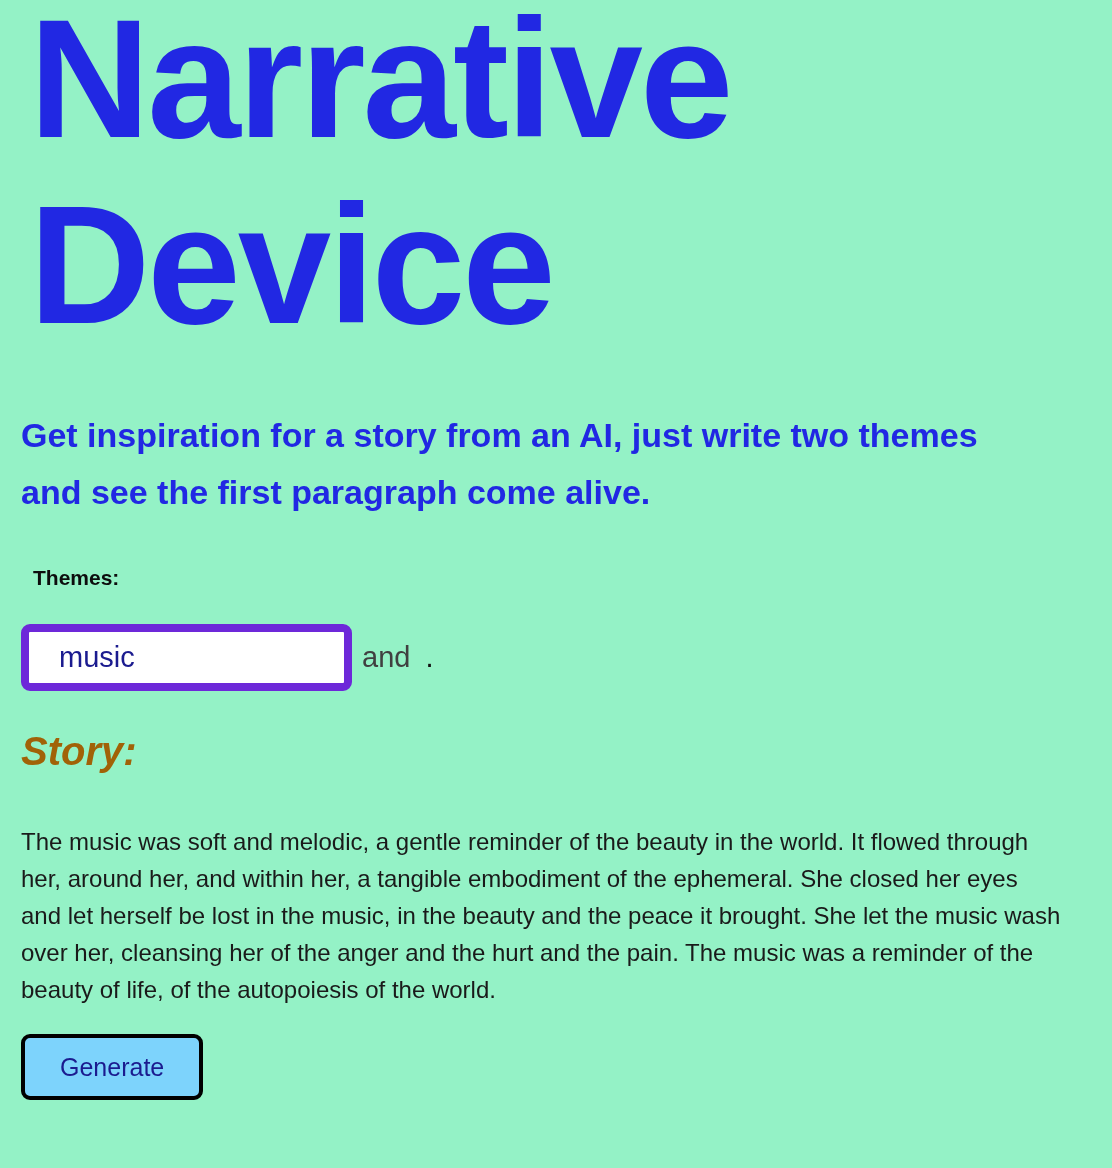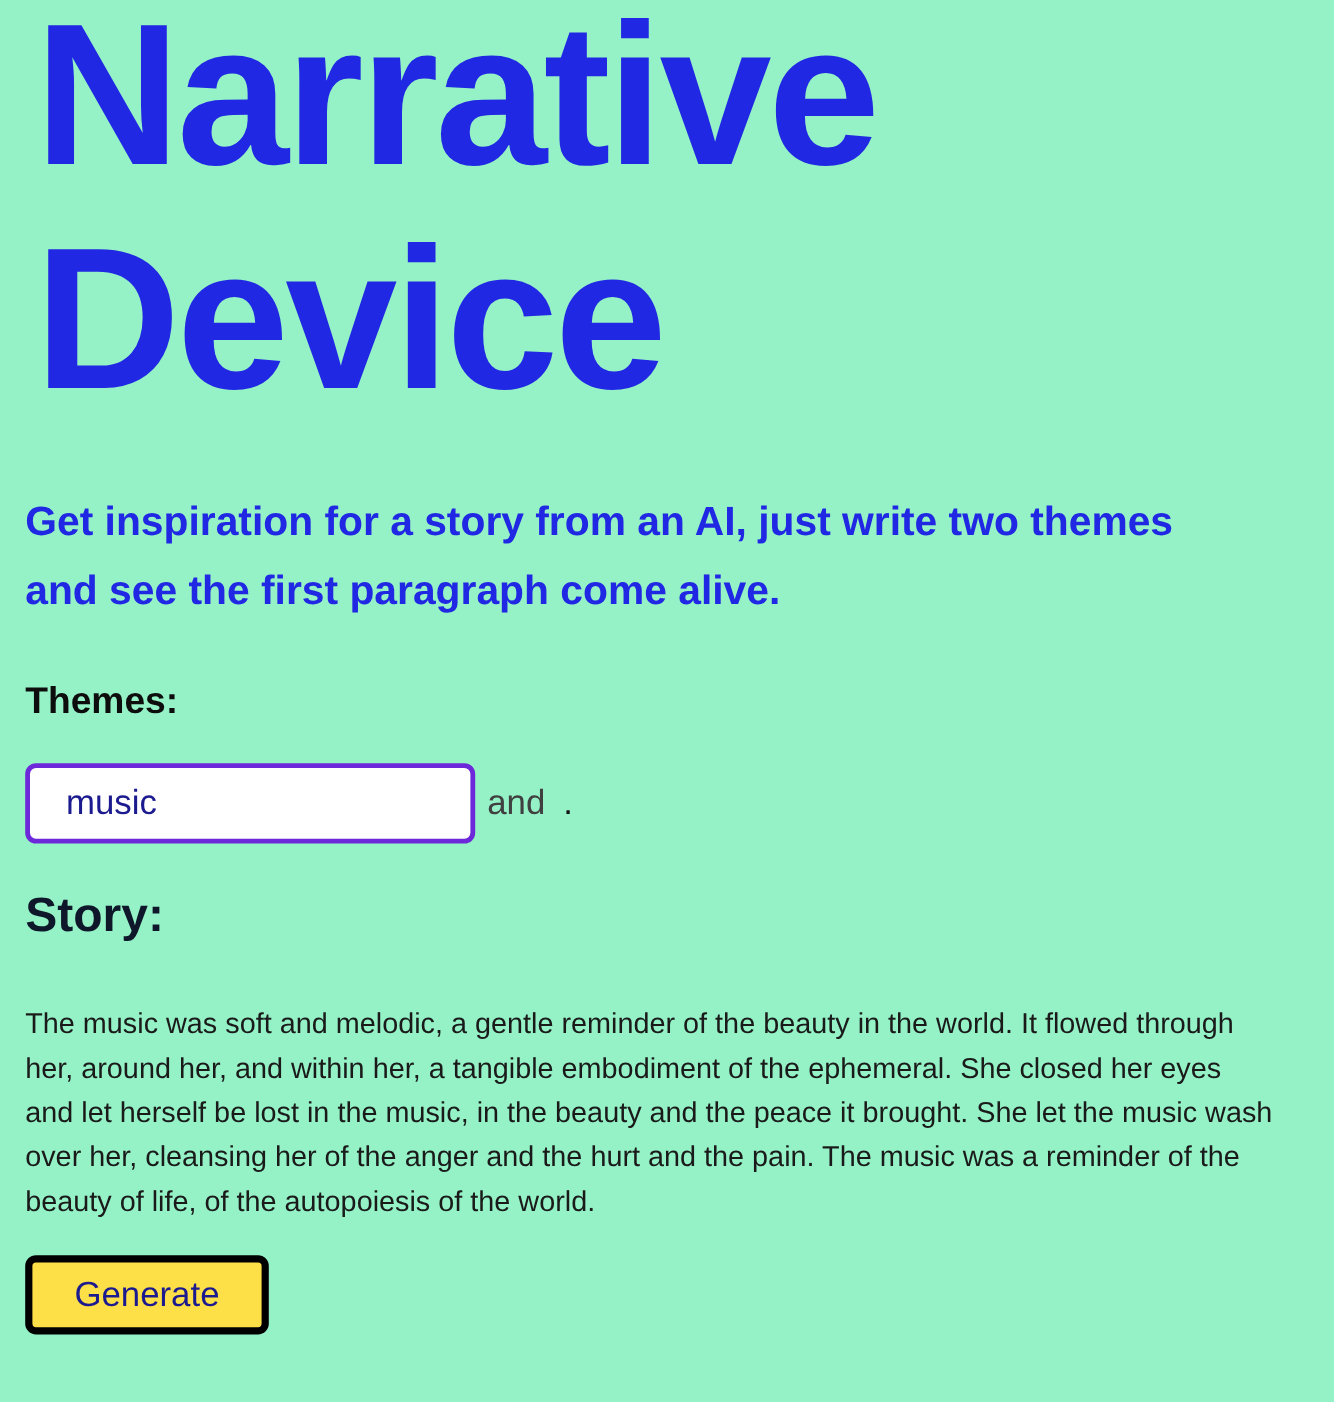--- a/index.html
+++ b/index.html
@@ -27,80 +27,81 @@
   .subtitle {
     color: #2128e3;
     font-size: 34px;
     font-weight: 700;
     line-height: 1.68;
     max-width: 1010px;
     margin: 48px 0 0 0;
   }
   .themes-label {
     color: #0d0d0d;
-    font-size: 31px;
+    font-size: 21px;
     font-weight: 700;
     line-height: 1.2;
-    margin: 44px 0 0 0;
+    margin: 44px 0 0 12px;
   }
   .themes-row {
     display: flex;
     align-items: center;
     margin-top: 34px;
   }
   .theme-input {
-    width: 375px;
+    width: 331px;
     height: 67px;
     box-sizing: border-box;
     background: #ffffff;
-    border: 4px solid #6d28d9;
+    border: 8px solid #6d28d9;
     border-radius: 9px;
     font-family: "Liberation Sans", sans-serif;
     font-size: 29px;
     color: #1b1b8f;
     padding: 0 0 0 30px;
     outline: none;
   }
   .conjunction {
     color: #404040;
     font-size: 29px;
     margin: 0 10px;
     white-space: nowrap;
   }
   .period {
     color: #111111;
     font-size: 29px;
     margin-left: 5px;
   }
   .story-label {
-    color: #0f172a;
+    color: #a16207;
     font-size: 40px;
     font-weight: 700;
     line-height: 1.2;
     margin: 36px 0 0 0;
+    font-style: italic;
   }
   .story-text {
     color: #1a1a1a;
     font-size: 24px;
     line-height: 37px;
     max-width: 1040px;
     margin: 48px 0 0 0;
   }
   .generate-btn {
     display: block;
     margin-top: 26px;
     height: 66px;
     min-width: 181px;
     box-sizing: border-box;
     padding: 0 35px;
-    background: #fde047;
-    border: 6px solid #000000;
+    background: #7dd3fc;
+    border: 4px solid #000000;
     border-radius: 9px;
     font-family: "Liberation Sans", sans-serif;
-    font-size: 29px;
+    font-size: 25px;
     color: #1b1b8f;
     cursor: pointer;
   }
 </style>
 </head>
 <body>
 
 <div class="page">
 
   <h1 class="page-title">Narrative Device</h1>

